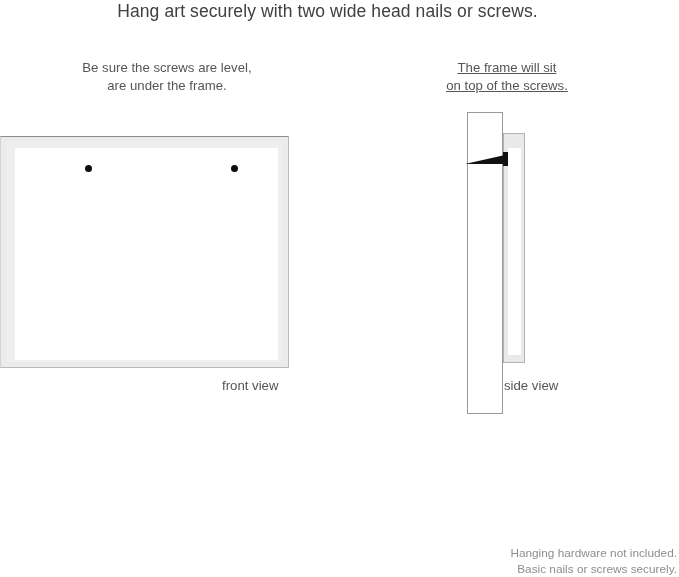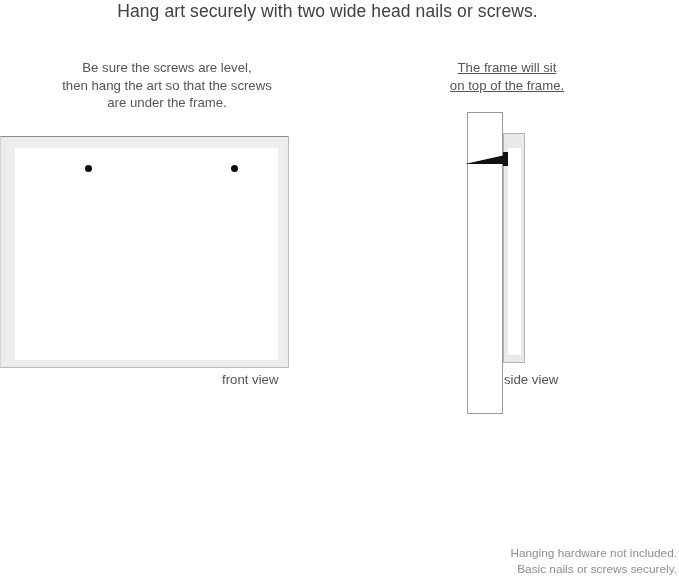--- a/index.html
+++ b/index.html
@@ -99,20 +99,21 @@
     background: #0d0d0d;
   }
   .screw-dot.left  { left: 70px;  top: 17px; }
   .screw-dot.right { left: 216px; top: 17px; }
 
   .view-label {
     position: absolute;
     font-size: 13.2px;
     color: #555555;
     white-space: nowrap;
+    margin-top: 6px;
   }
   .label-front { left: 222px; top: 372px; }
   .label-side  { left: 504px; top: 372px; }
 
   
   .side-view {
     position: absolute;
     left: 440px;
     top: 105px;
     width: 120px;
@@ -185,27 +186,26 @@
   }
   .footer .line { display: block; white-space: nowrap; }
 </style>
 </head>
 <body>
 
 <div class="headline">Hang art securely with two wide head nails or screws.</div>
 
 <div class="caption caption-left">
   <span class="line">Be sure the screws are level,</span>
-  <span class="line">then hang the art so that the screws</span>
   <span class="line">are under the frame.</span>
 </div>
 
 <div class="caption caption-right">
   <span class="line">The frame will sit</span>
-  <span class="line">on top of the frame.</span>
+  <span class="line">on top of the screws.</span>
 </div>
 
 <div class="front-view">
   <div class="front-frame-outer"></div>
   <div class="front-mat"></div>
   <div class="front-art">
     <div class="screw-dot left"></div>
     <div class="screw-dot right"></div>
   </div>
 </div>

